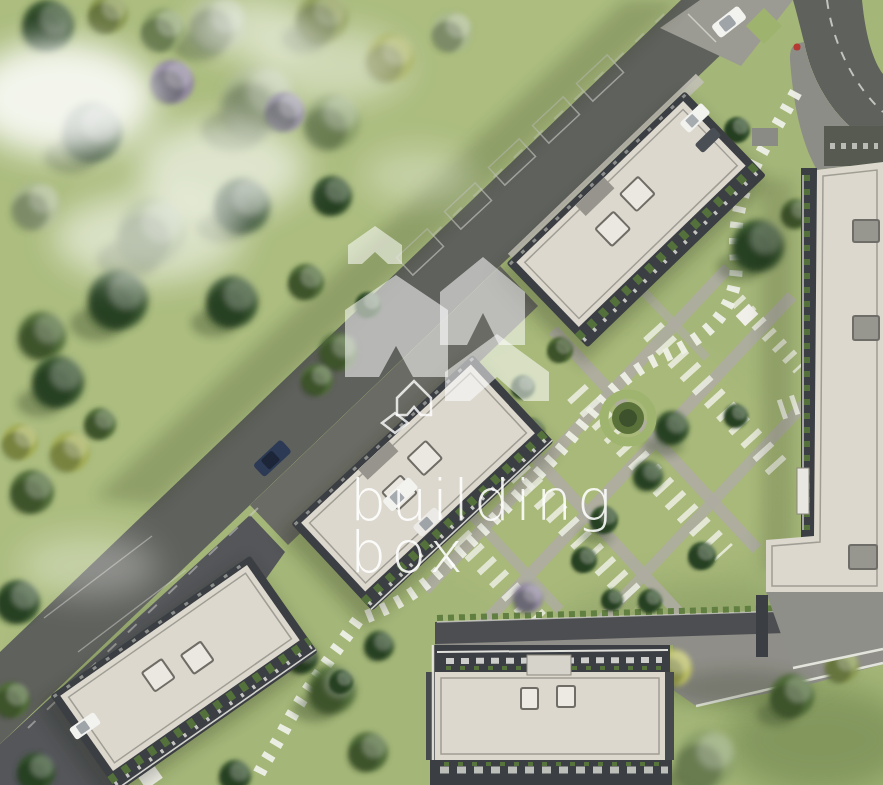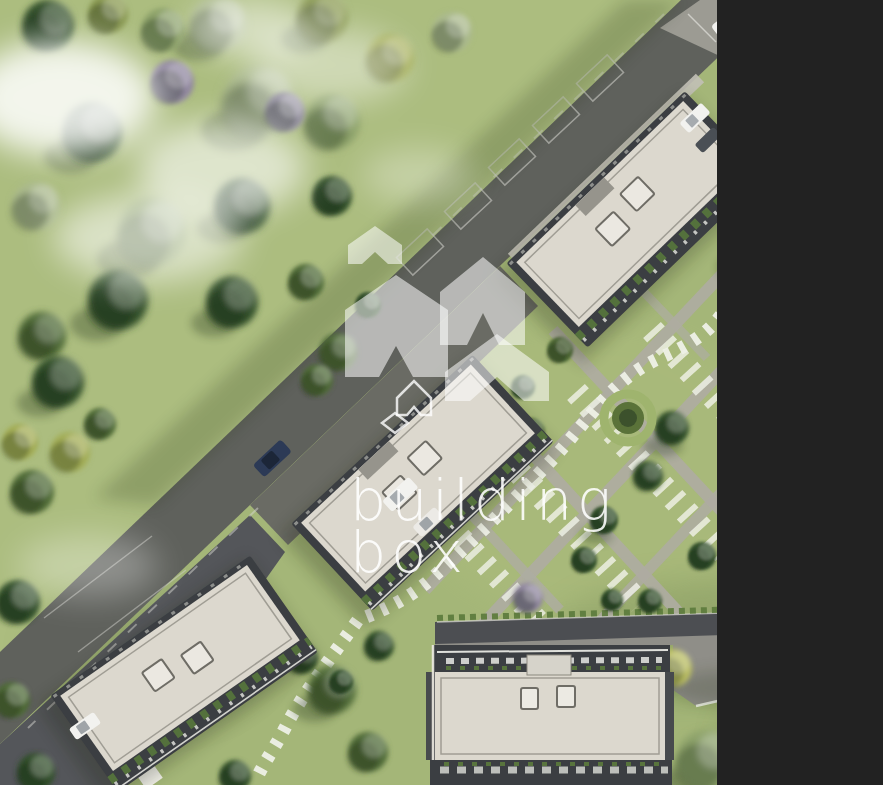--- a/index.html
+++ b/index.html
@@ -1,16 +1,16 @@
 <!DOCTYPE html>
 <html><head>
 <meta charset="utf-8">
 <style>
   html,body{margin:0;padding:0;background:#222;}
-  #stage{position:relative;width:717px;height:785px;overflow:hidden;font-family:"DejaVu Sans","Liberation Sans",sans-serif;}
+  #stage{position:relative;width:883px;height:785px;overflow:hidden;font-family:"DejaVu Sans","Liberation Sans",sans-serif;}
   #stage svg{position:absolute;inset:0;display:block;}
   .wm-text{font-family:"DejaVu Sans","Liberation Sans",sans-serif;font-weight:200;letter-spacing:5px;}
 </style>
 </head>
 <body>
 
 <div id="stage">
 <svg viewBox="0 0 883 785" width="883" height="785">
   <defs>
     <filter id="b1" x="-40%" y="-40%" width="180%" height="180%">

